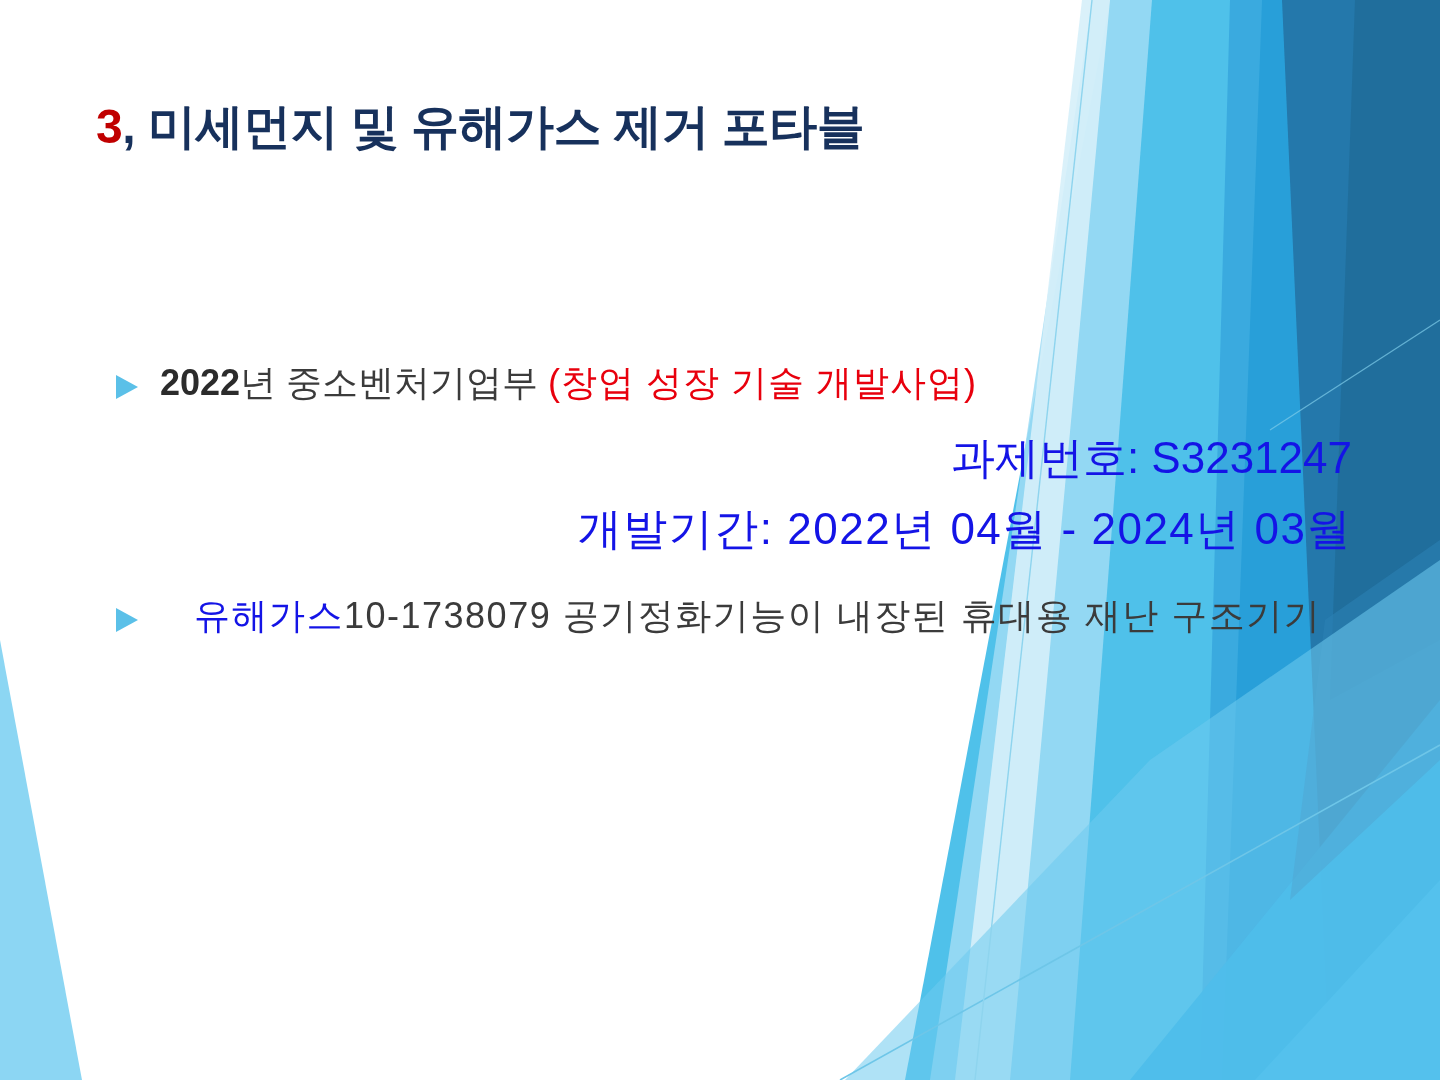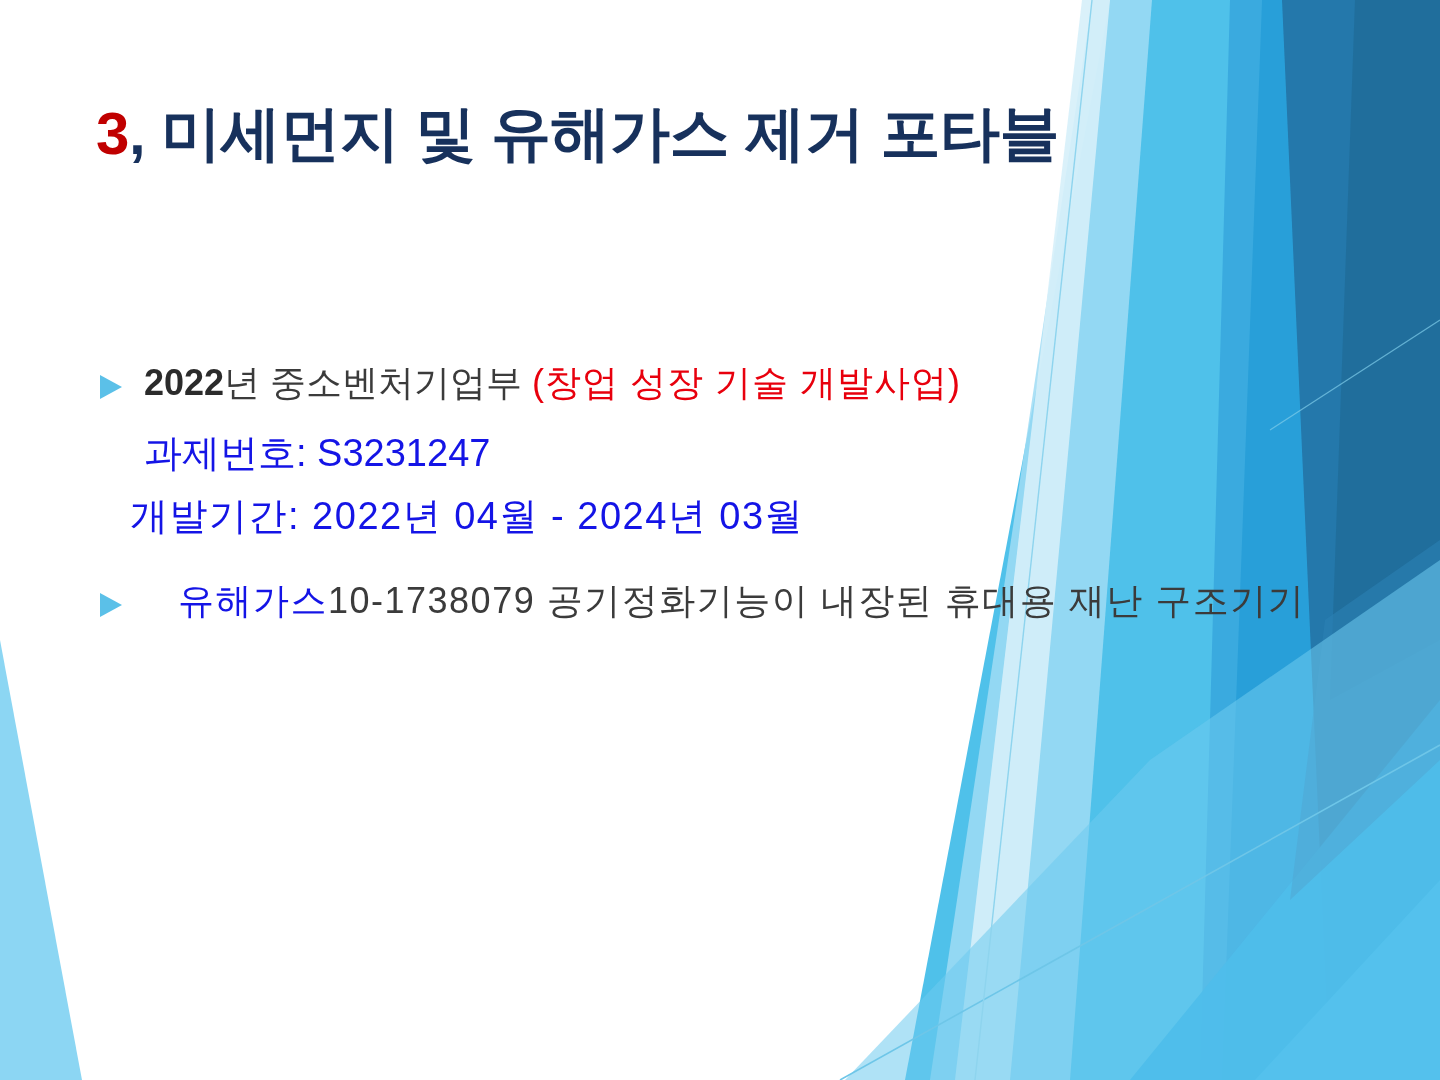--- a/index.html
+++ b/index.html
@@ -30,36 +30,36 @@
   }
 
   
   .title-block {
     position: absolute;
     left: 96px;
     top: 96px;
     width: 1110px;
   }
   .title-line {
-    font-size: 60px;
+    font-size: 48px;
     font-weight: 700;
     line-height: 1.28;
     color: #17315c;
     letter-spacing: -0.5px;
     white-space: nowrap;
   }
   .title-num {
     color: #C00000;
     font-weight: 700;
   }
 
   
   .body-block {
     position: absolute;
-    left: 96px;
+    left: 112px;
     top: 360px;
     width: 1240px;
   }
   .bullet-row {
     display: flex;
     align-items: flex-start;
     margin-bottom: 6px;
   }
   .bullet-marker {
     flex: 0 0 auto;
@@ -69,25 +69,26 @@
   }
   .bullet-marker svg { display: block; }
   .bullet-text {
     flex: 1 1 auto;
     font-size: 36px;
     line-height: 1.30;
     color: #3b3b3b;
   }
   .sub-line {
     margin-left: 48px;
-    font-size: 38px;
+    font-size: 44px;
     line-height: 1.30;
     color: #1414E6;
     margin-bottom: 14px;
     white-space: nowrap;
+    text-align: right;
   }
   .t-dark   { color: #3b3b3b; }
   .t-bold   { font-weight: 700; color: #2b2b2b; }
   .t-red    { color: #E8000D; font-weight: 500; letter-spacing: 1px; }
   .t-blue   { color: #1414E6; }
   .spaced   { letter-spacing: 1.5px; margin-left: 34px; }
 
   .gap-1 { height: 16px; }
   .gap-2 { height: 22px; }
 </style>

